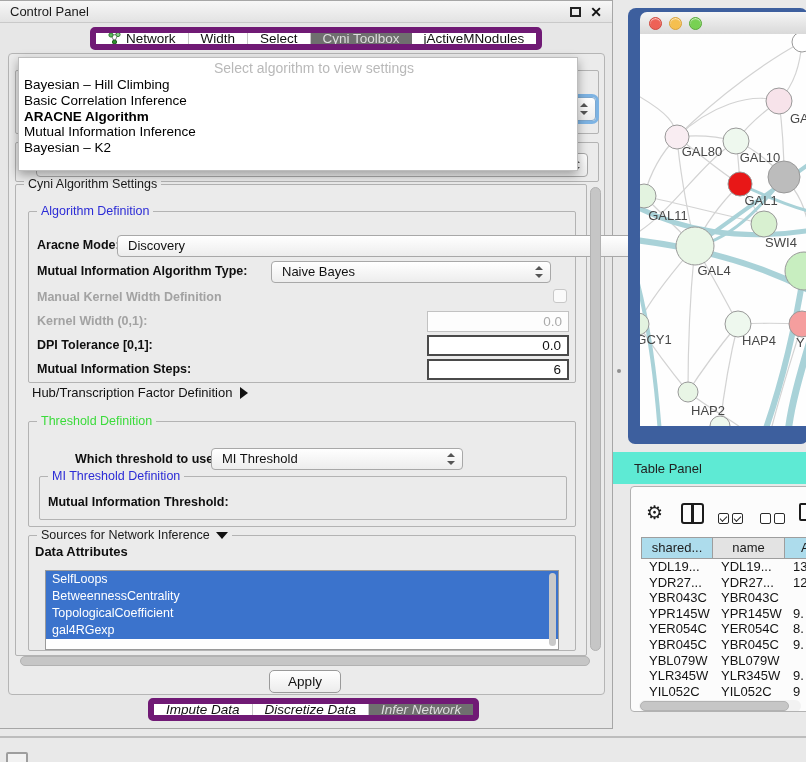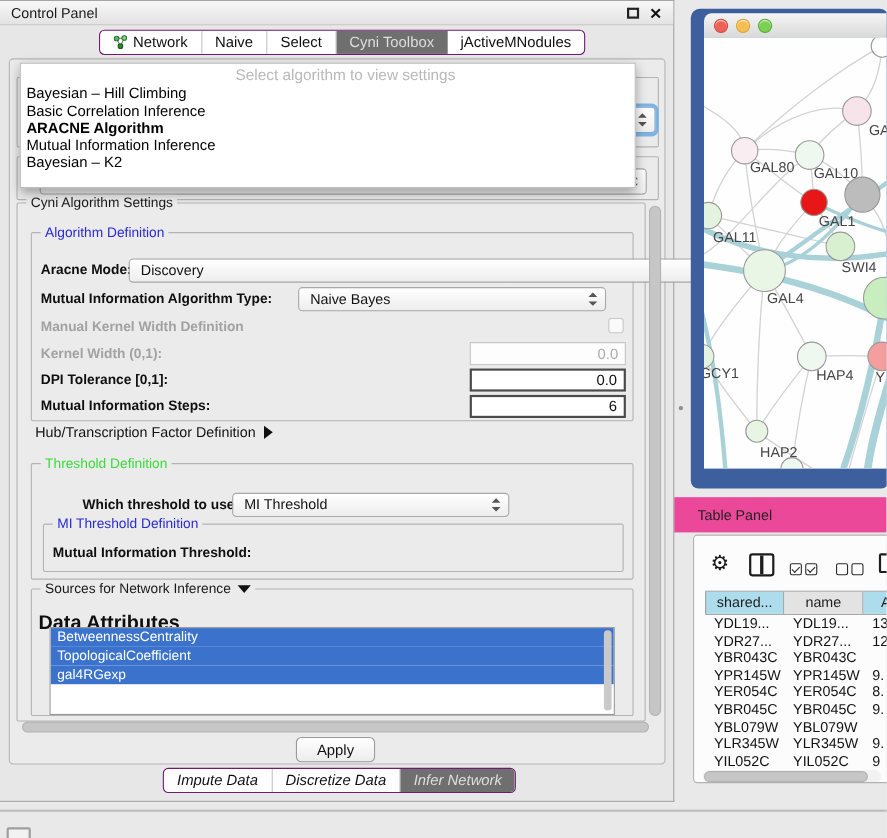--- a/index.html
+++ b/index.html
@@ -12,21 +12,21 @@
     background:#e7e7e7; border:1px solid #a6a6a6; border-left:none; }
   .cp-title { position:absolute; left:0; top:0; right:0; height:22px;
     background:linear-gradient(#f7f7f7,#e3e3e3); border-bottom:1px solid #c9c9c9;
     font-size:13px; line-height:21px; padding-left:10px; color:#1a1a1a; }
   .win-btns { position:absolute; right:10px; top:0; height:22px; display:flex; align-items:center; gap:9px; }
   .float-btn { width:11px; height:10px; border:2px solid #222; display:inline-block; }
   .close-btn { font-size:14px; font-weight:bold; color:#111; line-height:1; }
 
   
   .tabbar { position:absolute; display:flex; height:23px; background:#fff;
-    border:1px solid #701a75; border-radius:5px; overflow:hidden; font-size:13.5px; }
+    border:6px solid #701a75; border-radius:5px; overflow:hidden; font-size:13.5px; }
   .tab { padding:0 12px; display:flex; align-items:center; gap:5px; color:#101010;
     border-right:1px solid #c7c7c7; white-space:nowrap; }
   .tab:last-child { border-right:none; }
   .tab.selected { background:var(--tab-selected,#6f6f6f); color:#dedede; border-right:none; }
   #top-tabs { left:90px; top:26px; }
   #bottom-tabs { left:148px; top:697px;font-style:italic; }
 
   
   #cp-content { position:absolute; left:8px; top:52px; width:597px; height:642px;
     background:#ebebeb; border:1px solid #b5b5b5; border-radius:4px; }
@@ -93,21 +93,21 @@
   #net-window { position:absolute; left:628px; top:8px; width:180px; height:436px;
     background:var(--window-frame,#3d5f9e); border-radius:8px 8px 7px 7px; }
   .net-title { position:absolute; left:12px; top:4px; right:0; height:22px;
     background:linear-gradient(#f5f5f5,#d9d9d9); border-radius:7px 0 0 0;
     display:flex; align-items:center; padding-left:9px; gap:7px; }
   .light { width:13px; height:13px; border-radius:50%; display:inline-block;
     box-shadow:inset 0 1px 1px rgba(255,255,255,.7); }
   .net-canvas { position:absolute; left:12px; top:26px; right:0; bottom:18px; background:#fefefe; overflow:hidden; }
 
   
-  #table-band { position:absolute; left:613px; top:452px; width:193px; height:32px; background:#ec4899; }
+  #table-band { position:absolute; left:613px; top:452px; width:193px; height:32px; background:#5eead4; }
   #table-band span { position:absolute; left:21px; top:9px; font-size:13px; color:#222; }
   #table-window { position:absolute; left:630px; top:486px; width:180px; height:226px;
     background:#fcfcfc; border:1px solid #b2b2b2; border-radius:4px; overflow:hidden; }
   .ticon { position:absolute; color:#1b1b1b; }
   .gear { font-size:19px; line-height:1; }
   .cols-icon { width:23px; height:21px; border:2.4px solid #1c1c1c; border-radius:3px; }
   .cols-icon::after { content:""; position:absolute; left:50%; top:0; bottom:0; width:2.4px;
     margin-left:-1.2px; background:#1c1c1c; }
   .cbx { width:11px; height:11px; border:1.8px solid #2a2a2a; border-radius:2px;
     display:inline-block; position:relative; margin-right:3px; background:#fff; }
@@ -153,21 +153,21 @@
             <svg width="13" height="13" viewBox="0 0 13 13">
               <path d="M3 3 L10 2.5 L6.5 10 Z" fill="none" stroke="#777" stroke-width="1"></path>
               <circle cx="3" cy="3" r="2.1" fill="#5cb85c" stroke="#2d7a2d"></circle>
               <circle cx="10" cy="2.5" r="2.1" fill="#8fd08f" stroke="#2d7a2d"></circle>
               <circle cx="6.5" cy="10" r="2.1" fill="#2f8f2f" stroke="#1c5c1c"></circle>
             </svg>
           </span>
           <span>Network</span>
         </div>
         <div class="tab">
-          <span>Naive</span>
+          <span>Width</span>
         </div>
         <div class="tab">
           <span>Select</span>
         </div>
         <div class="tab selected">
           <span>Cyni Toolbox</span>
         </div>
         <div class="tab">
           <span>jActiveMNodules</span>
         </div>
@@ -236,25 +236,26 @@
             <span class="glabel blue">MI Threshold Definition</span>
             <span class="flabel" style="left:8px; top:18px;">Mutual Information Threshold:</span>
           </div>
         </div>
 
         <div class="group" style="left:12px; top:350px; width:548px; height:116px;">
           <span class="glabel">
             <span>Sources for Network Inference</span>
             <span class="tri-down"></span>
           </span>
-          <span class="flabel" style="left:6px; top:20px; font-size:18px;">Data Attributes</span>
+          <span class="flabel" style="left:6px; top:8px; font-size:13px;">Data Attributes</span>
           <div class="attr-list" style="left:16px; top:34px; width:514px; height:80px;" id="attr-list">
             <div class="list-vscroll">
               <div class="thumb"></div>
             </div>
+          <div class="attr-item selected">SelfLoops</div>
               <div class="attr-item selected">BetweennessCentrality</div>
               <div class="attr-item selected">TopologicalCoefficient</div>
               <div class="attr-item selected">gal4RGexp</div>
             </div>
         </div>
       </div>
 
       <div class="vscroll" style="left:580px; top:132px; height:466px;">
           <div class="thumb"></div>
         </div>

